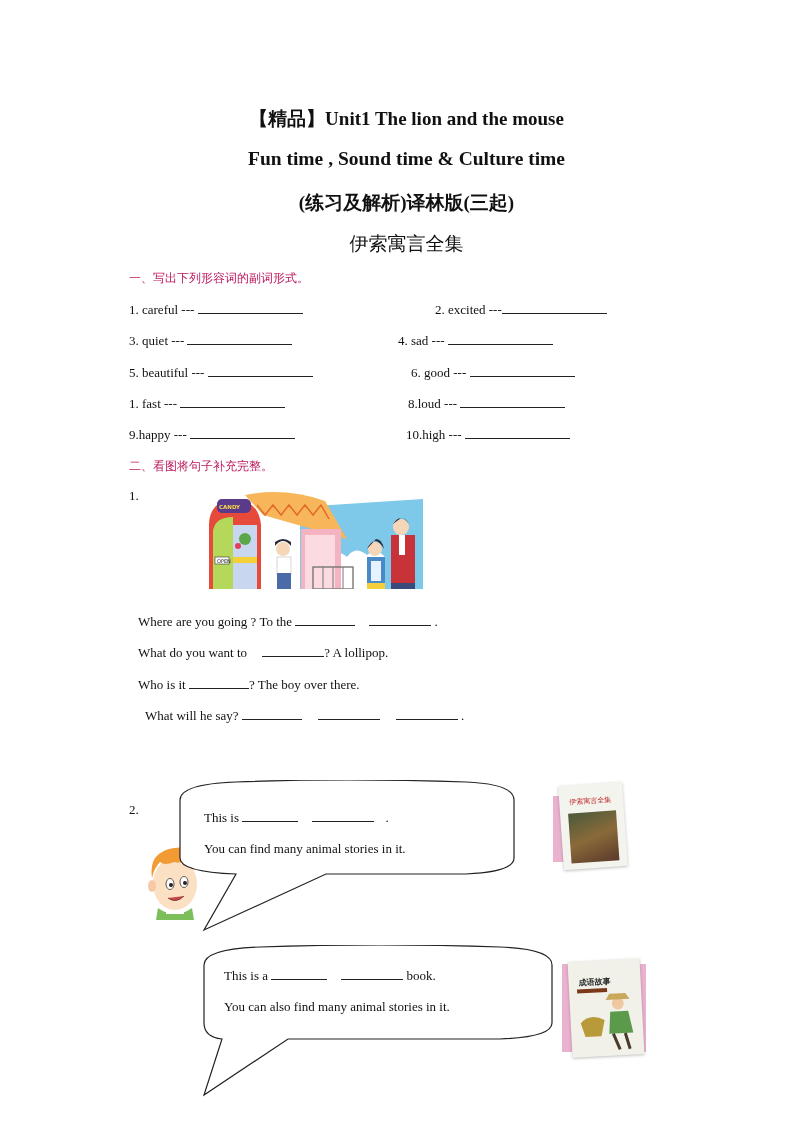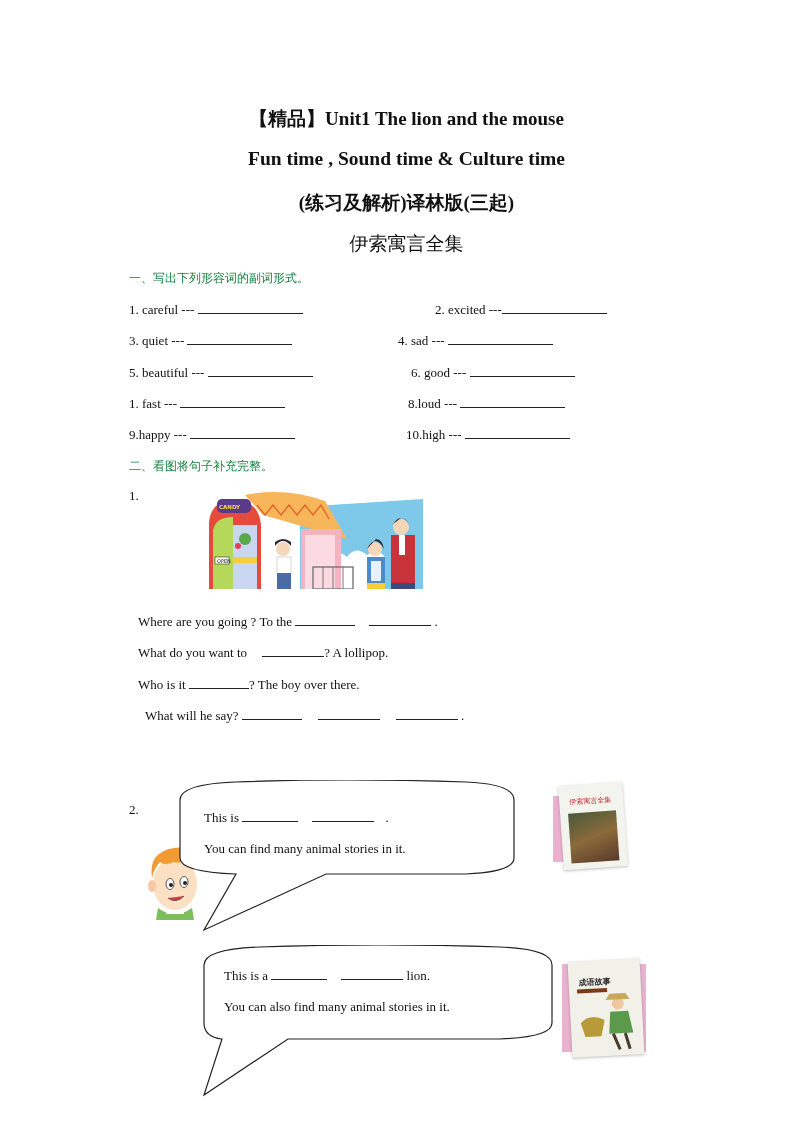--- a/index.html
+++ b/index.html
@@ -2,21 +2,21 @@
 <html><head>
 <meta charset="utf-8">
 <style>
   html, body { margin: 0; padding: 0; background: #ffffff; }
   body { width: 793px; height: 1122px; position: relative; overflow: hidden;
          font-family: "Liberation Serif", "DejaVu Serif", serif; color: #111; }
   .abs { position: absolute; padding-left: 10px; }
   .title { left: 0; width: 793px; text-align: center; font-weight: bold; font-size: 19.5px; white-space: nowrap; }
   .title.cn { font-family: "DejaVu Sans", sans-serif; font-weight: normal; font-size: 19px; }
   .title.mix { font-size: 19px; }
-  .sec { font-family: "DejaVu Sans", sans-serif; font-size: 12px; color: #15803d; }
+  .sec { font-family: "DejaVu Sans", sans-serif; font-size: 12px; color: #be185d; }
   .q { font-size: 13px; white-space: nowrap; }
   .blank { display: inline-block; border-bottom: 1px solid #222; height: 11px; vertical-align: baseline; }
   .scene { left: 195px; top: 491px; width: 218px; height: 98px; }
   .bubble-svg { position: absolute; }
   .btext { font-size: 13px; white-space: nowrap; }
   .book { box-shadow: 0 1px 3px rgba(0,0,0,0.25); }
 </style>
 </head>
 <body>
 
@@ -138,21 +138,21 @@
   <div class="book" style="position:absolute; left:8px; top:2px; width:64px; height:84px; background:#f4f4ee; transform:rotate(-4deg);">
     <div style="position:absolute; left:10px; top:12px; font-size:7px; color:#c02a2a; font-family:'DejaVu Sans',sans-serif; white-space:nowrap;">伊索寓言全集</div>
     <div style="position:absolute; left:8px; top:28px; width:48px; height:50px; background:linear-gradient(160deg,#4a5a3a,#8a6a3a 50%,#5a3a2a);"></div>
   </div>
 </div>
 
 <svg class="bubble-svg" style="left:200px; top:945px;" width="360" height="160" viewBox="0 0 360 160">
   <path d="M4 20 Q4 4 60 2 Q180 -2 300 2 Q352 4 352 20 L352 78 Q352 92 300 94 L88 94 L4 150 L22 94 Q4 92 4 78 Z" fill="#ffffff" stroke="#222" stroke-width="1.2"></path>
 </svg>
 <div class="abs btext" style="left:214px; top:968px;">
-  <span>This is a </span><span class="blank" style="width:56px;"></span><span style="display:inline-block;width:14px;"></span><span class="blank" style="width:62px;"></span><span> lion.</span>
+  <span>This is a </span><span class="blank" style="width:56px;"></span><span style="display:inline-block;width:14px;"></span><span class="blank" style="width:62px;"></span><span> book.</span>
 </div>
 <div class="abs btext" style="left:214px; top:999px;">You can also find many animal stories in it.</div>
 
 <div class="abs" style="left:562px; top:960px; width:90px; height:100px;">
   <div style="position:absolute; left:0; top:4px; width:84px; height:88px; background:#eab2cf;"></div>
   <div class="book" style="position:absolute; left:8px; top:0; width:72px; height:96px; background:#f1f1ea; transform:rotate(-3deg);">
     <div style="position:absolute; left:10px; top:16px; font-size:8px; font-weight:bold; color:#2a2a2a; font-family:'DejaVu Sans',sans-serif; white-space:nowrap;">成语故事</div>
     <div style="position:absolute; left:8px; top:28px; width:30px; height:4px; background:#7a3a1a;"></div>
     <svg style="position:absolute; left:6px; top:30px;" width="62" height="62" viewBox="0 0 62 62">
       <circle cx="42" cy="14" r="6" fill="#f0c8a0"></circle>

